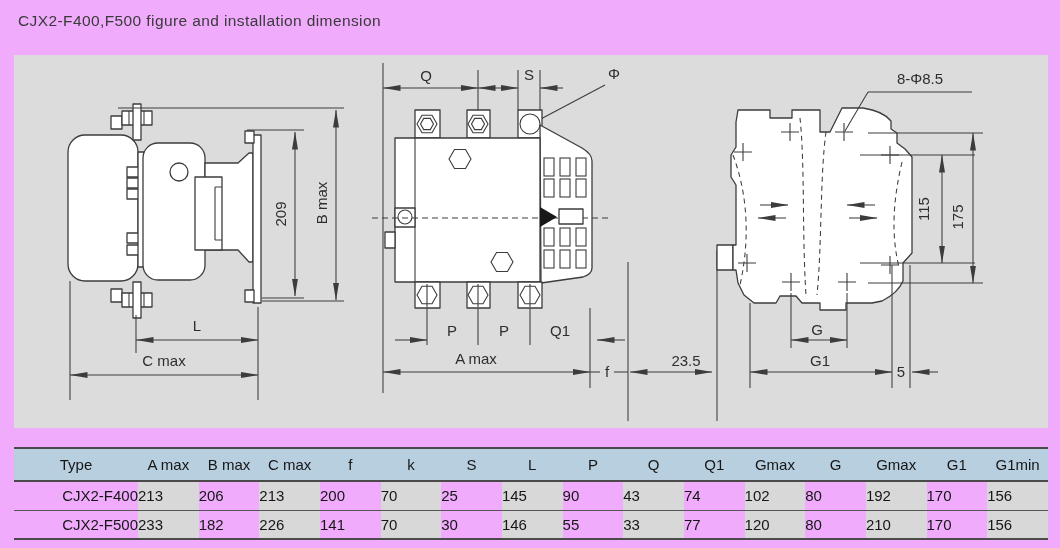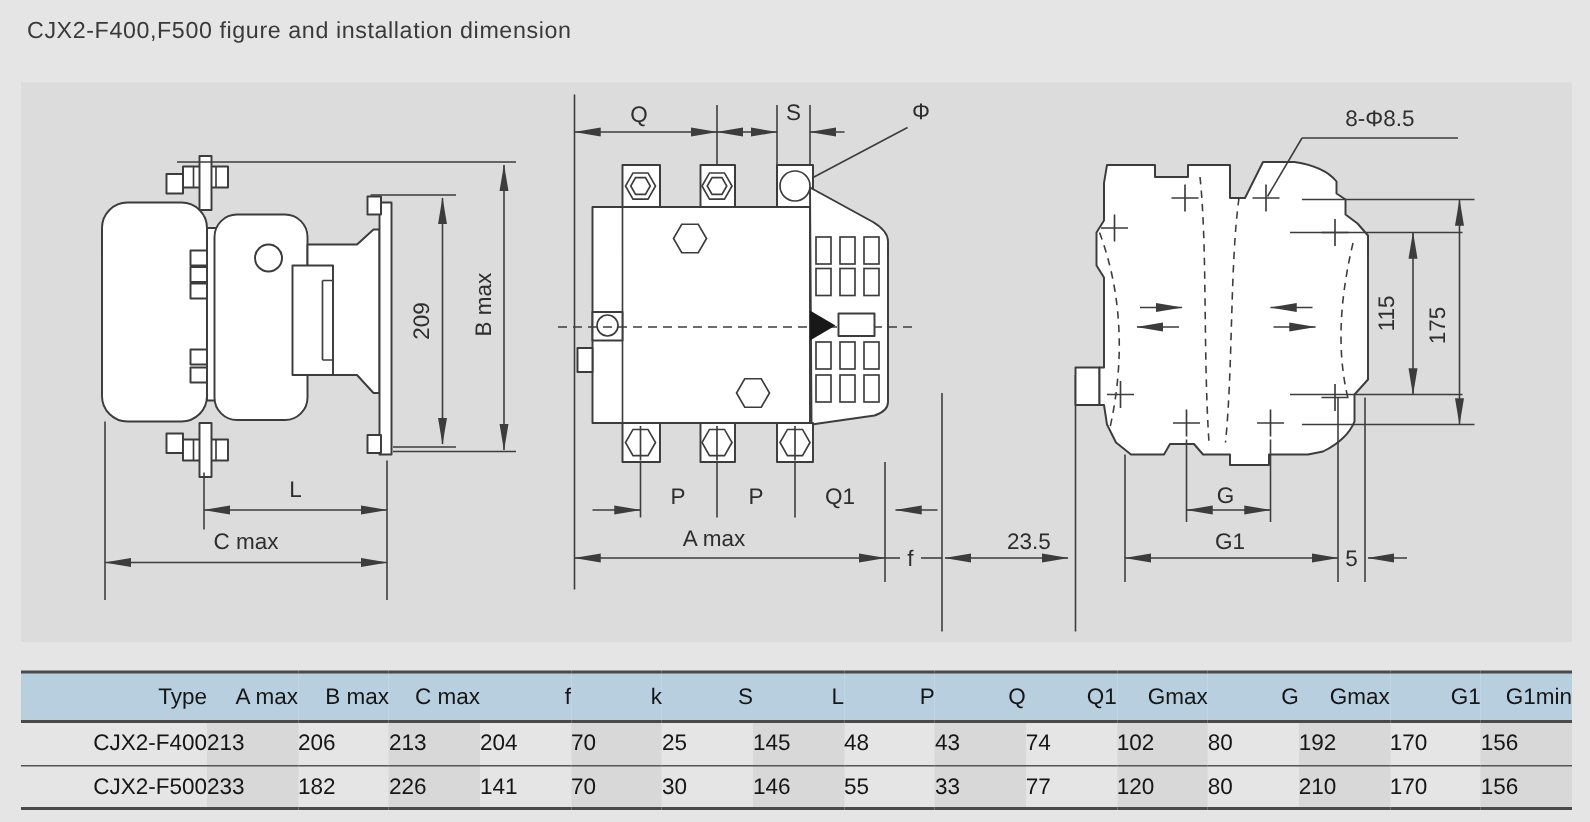--- a/index.html
+++ b/index.html
@@ -1,31 +1,31 @@
 <!DOCTYPE html>
 <html><head>
 <meta charset="utf-8">
 <style>
   html,body{margin:0;padding:0;background:#fff;}
-  .page{position:relative;width:1060px;height:548px;background:#e5e5e5;overflow:hidden;
+  .page{position:relative;width:1060px;height:548px;background:#f0abfc;overflow:hidden;
         font-family:"Liberation Sans", sans-serif;}
   .title{position:absolute;left:18px;top:12px;font-size:15.5px;color:#3a3a3a;letter-spacing:.4px;}
   .panel{position:absolute;left:14px;top:55px;width:1034px;height:373px;background:#dcdcdc;}
   svg text{font-family:"Liberation Sans", sans-serif;font-size:15px;fill:#2e2e2e;}
   .oln{fill:#ffffff;stroke:#3c3c3c;stroke-width:1.3;stroke-linejoin:round;}
   .ln {fill:none;stroke:#3c3c3c;stroke-width:1.1;}
   .dim{fill:none;stroke:#3c3c3c;stroke-width:1.05;}
   .dsh{fill:none;stroke:#3c3c3c;stroke-width:1.05;stroke-dasharray:6 4;}
   .dsh2{fill:none;stroke:#3c3c3c;stroke-width:1.05;stroke-dasharray:5 4;}
   .solidfill{fill:#181818;stroke:none;}
   table.spec{position:absolute;left:14px;top:447px;width:1034px;border-collapse:collapse;
      table-layout:fixed;font-size:15px;color:#161616;
      border-top:2px solid #4a4a4a;border-bottom:2px solid #4a4a4a;}
   table.spec col.typecol{width:124px;}
-  table.spec th{background:#b8cfe0;font-weight:normal;height:31px;text-align:right;padding:0;}
+  table.spec th{background:#b8cfe0;font-weight:normal;height:31px;text-align:center;padding:0;}
   table.spec thead tr{border-bottom:2px solid #4a4a4a;}
   table.spec tbody tr{height:29px;}
   table.spec tbody tr:first-child{border-bottom:1.2px solid #555;}
   table.spec td{text-align:left;padding:0;}
   table.spec td.typecell{text-align:right;padding-left:14px;}
   table.spec tbody td:nth-child(even){background:#d8d8d8;}
 </style>
 </head>
 <body>
 
@@ -255,25 +255,25 @@
         <th>G1</th>
         <th>G1min</th>
       </tr>
     </thead>
     <tbody>
       <tr>
         <td class="typecell">CJX2-F400</td>
         <td>213</td>
         <td>206</td>
         <td>213</td>
-        <td>204</td>
+        <td>200</td>
         <td>70</td>
         <td>25</td>
         <td>145</td>
-        <td>48</td>
+        <td>90</td>
         <td>43</td>
         <td>74</td>
         <td>102</td>
         <td>80</td>
         <td>192</td>
         <td>170</td>
         <td>156</td>
       </tr>
       <tr>
         <td class="typecell">CJX2-F500</td>

